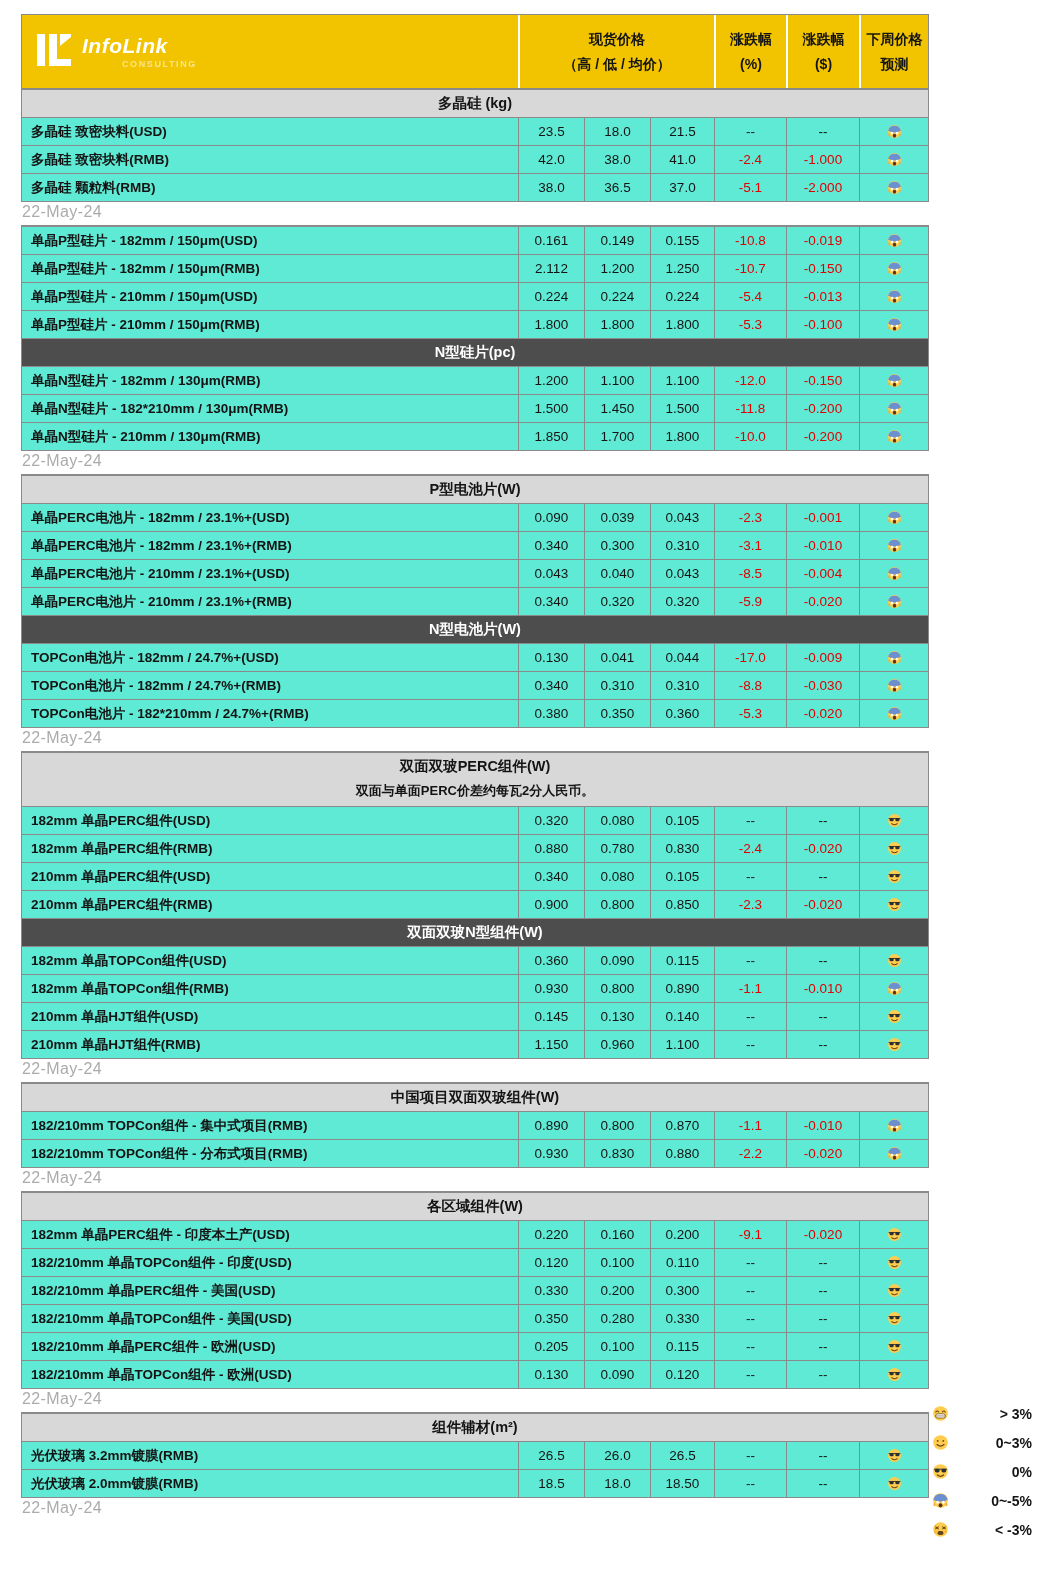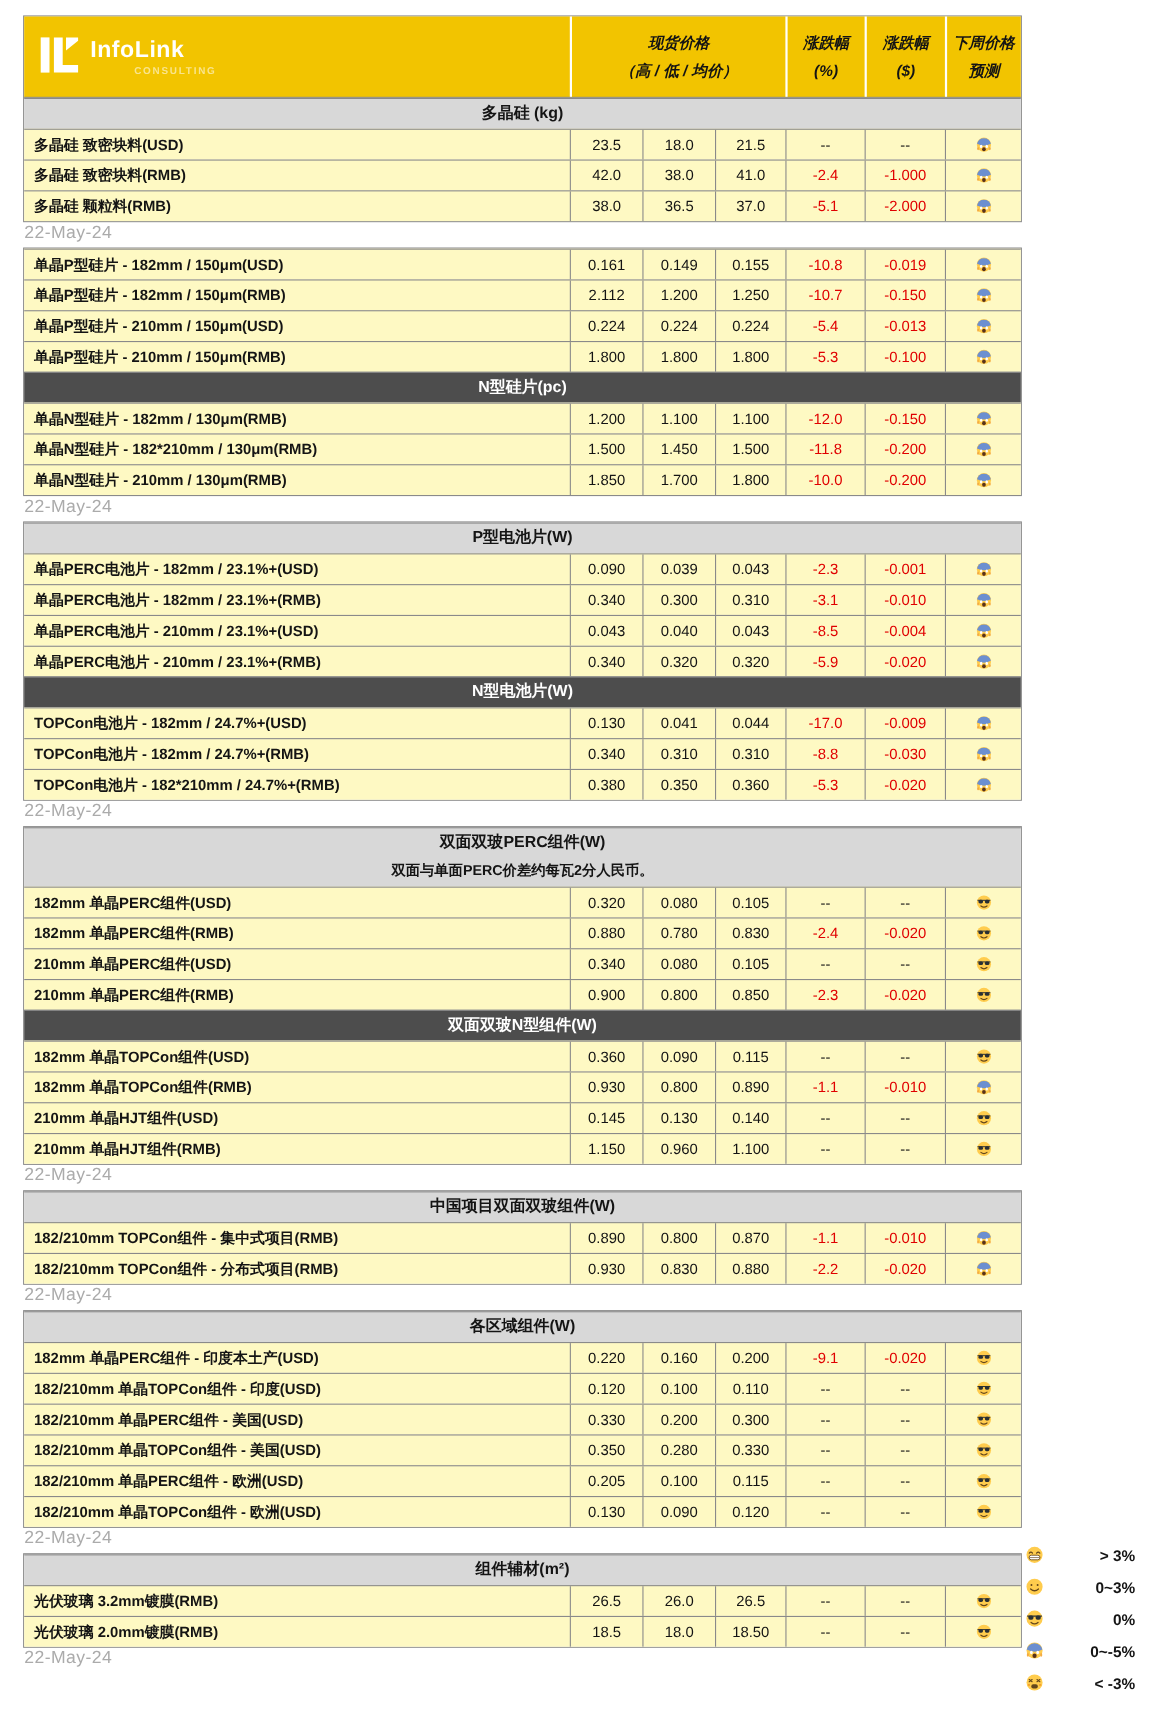--- a/index.html
+++ b/index.html
@@ -13,42 +13,42 @@
   .block { border:1px solid var(--border); background:#fff; }
 
   
   .masthead {
     display:grid; grid-template-columns:1fr 196px 72px 73px 69px;
     height:74px; background:var(--yellow); border-bottom:1px solid var(--border);
   }
   .mh-cell {
     display:flex; flex-direction:column; justify-content:center; align-items:center;
     font-weight:bold; font-size:14px; line-height:25px; border-left:2px solid #fff;
-    text-align:center; color:#141414;font-style:italic;
+    text-align:center; color:#141414;
   }
   .logo { display:flex; align-items:center; padding-left:13px; gap:9px; }
-  .logo-title { color:#fff; font-size:21px; font-weight:bold; letter-spacing:.5px; line-height:22px; }
+  .logo-title { color:#fff; font-size:21px; font-weight:bold; letter-spacing:.5px; line-height:22px;font-style:italic; }
   .logo-sub { color:rgba(255,255,255,.55); font-size:9px; font-weight:bold; letter-spacing:1.6px; margin-top:2px;margin-left:40px; }
 
   .note { height:28px; display:flex; align-items:center; justify-content:center;
           font-weight:bold; font-size:13.5px; background:#fff; }
 
   
   .sec-head {
     display:flex; flex-direction:column; align-items:center; justify-content:flex-start;
     min-height:27px; font-weight:bold; font-size:14.5px; border-top:1px solid var(--border);
   }
   .sec-head.light { background:var(--lighthead); color:#141414; }
   .sec-head.dark  { background:var(--darkhead);  color:#fff; }
   .sec-title { line-height:27px; }
   .sec-note  { font-weight:bold; font-size:13px; line-height:22px; padding-bottom:4px; }
 
   .row {
     display:grid; grid-template-columns:1fr 66px 66px 64px 72px 73px 69px;
-    height:28px; border-top:1px solid var(--border); background:#fef9c3;
+    height:28px; border-top:1px solid var(--border); background:#5eead4;
   }
   .cell { display:flex; align-items:center; justify-content:center;
           font-size:13.5px; border-left:1px solid var(--border); }
   .cell.name { justify-content:flex-start; padding-left:9px; font-weight:bold; border-left:none; }
   .cell.red { color:var(--red); }
   .cell.fc svg { display:block; }
 
   .date { color:var(--dategray); font-size:16px; line-height:12px; margin:4px 0 7px 1px;
           letter-spacing:.4px; }
 

